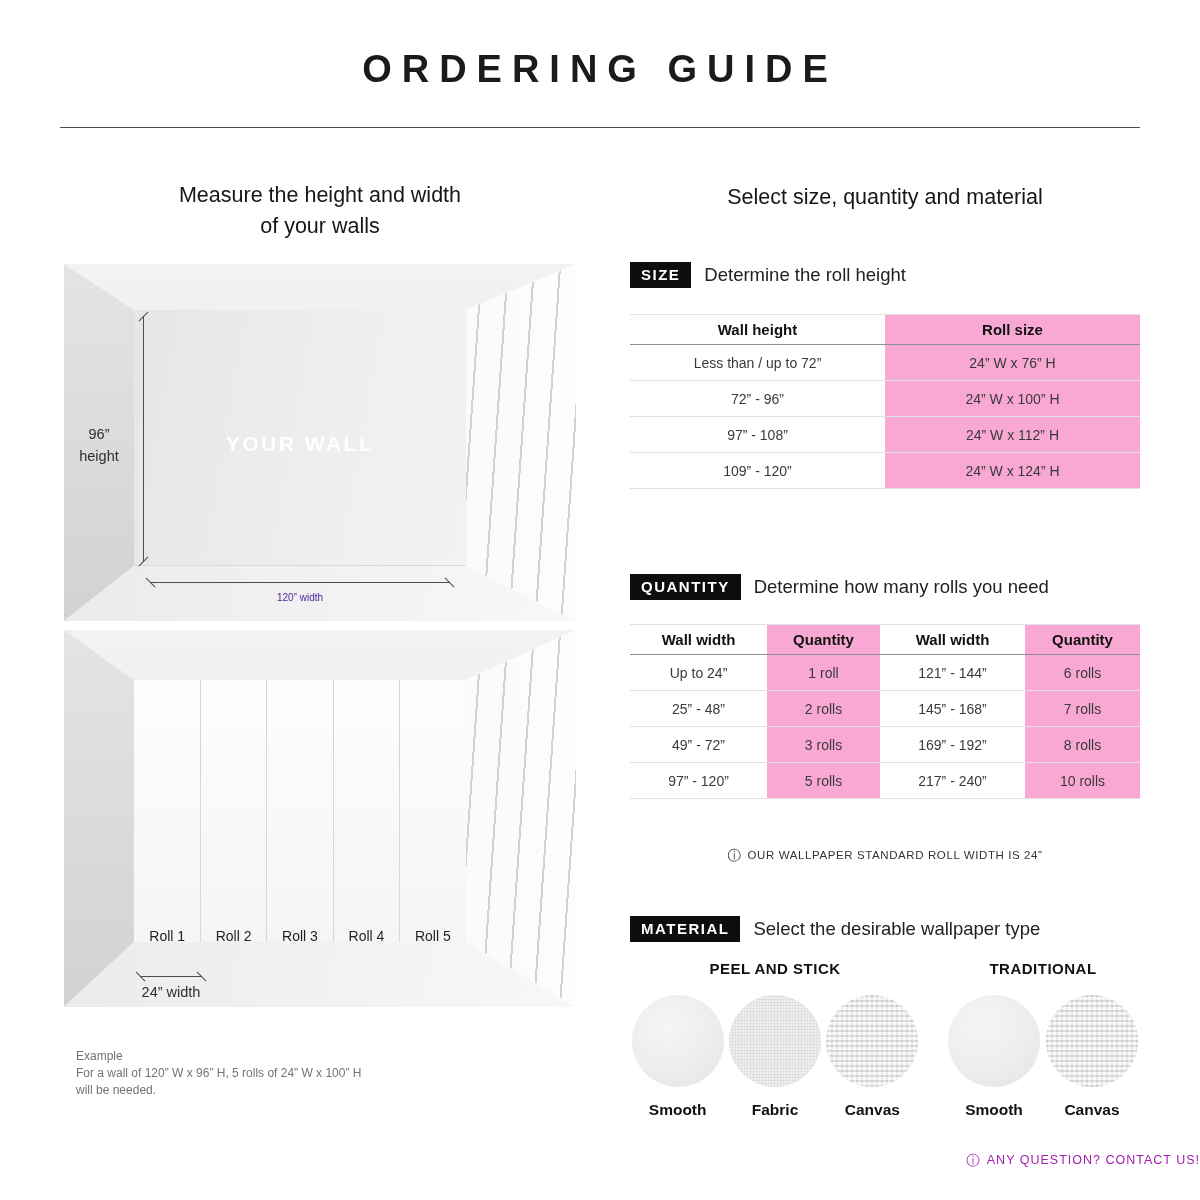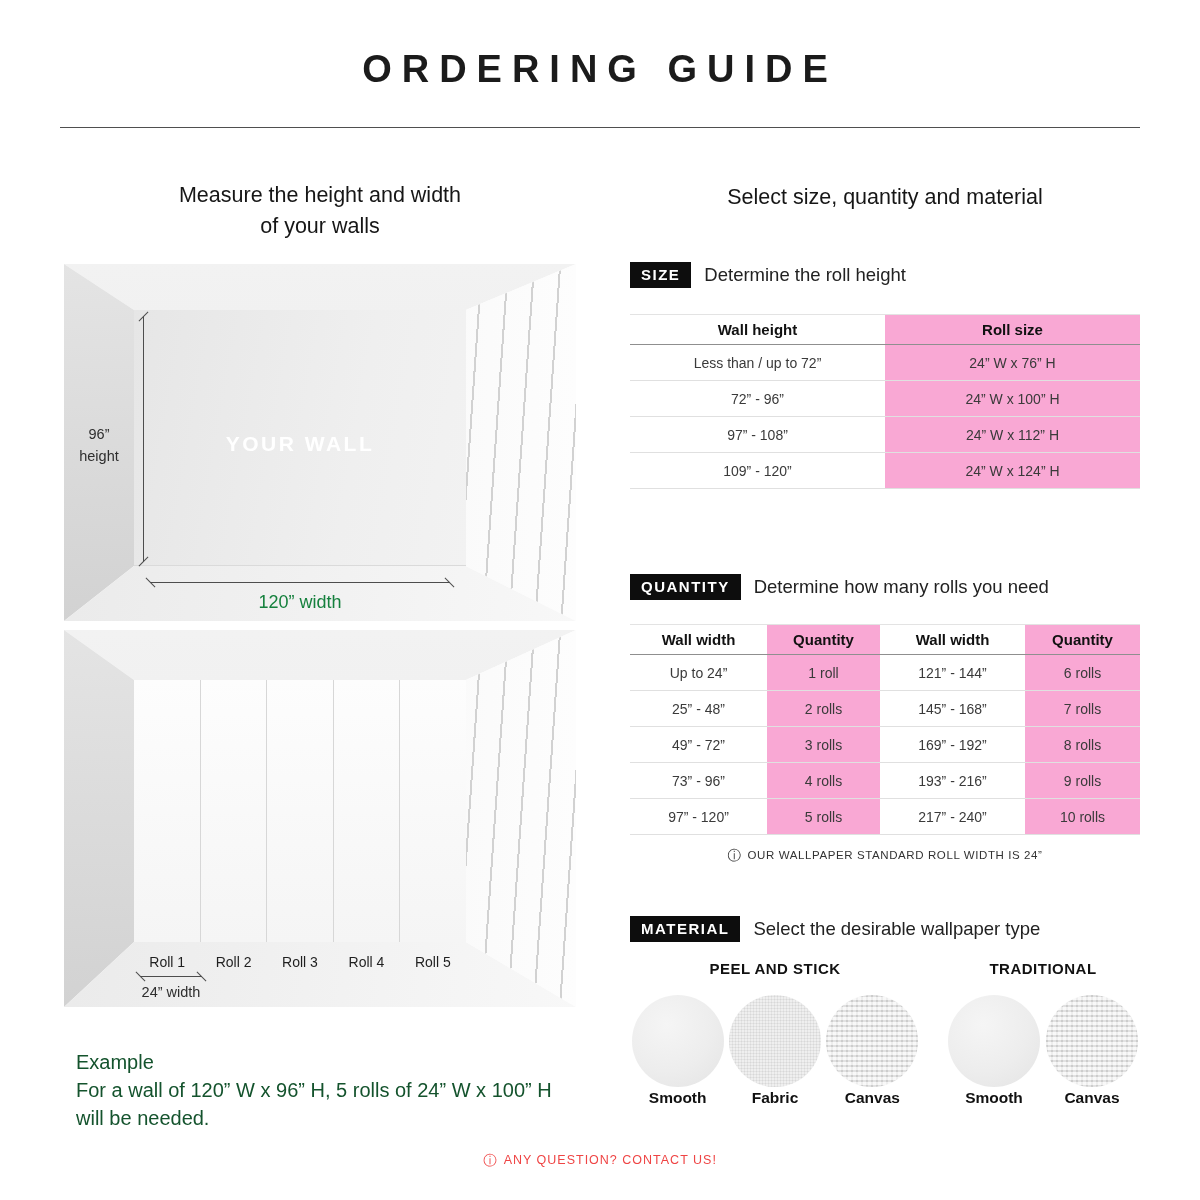--- a/index.html
+++ b/index.html
@@ -53,28 +53,28 @@
   .dim.v::after  { width:13px; height:1px; left:-6px; bottom:0; transform:rotate(-45deg); }
   .dim.h { height:1px; }
   .dim.h::before { width:1px; height:13px; left:0; top:-6px; transform:rotate(-45deg); }
   .dim.h::after  { width:1px; height:13px; right:0; top:-6px; transform:rotate(-45deg); }
 
   .ra-dim-v { left:79px; top:52px; height:246px; }
   .ra-height-label { left:0; top:160px; width:70px; text-align:center; font-size:14.5px; color:#2e2e2e; line-height:1.5; }
   .ra-wall-label { left:70px; top:168px; width:332px; text-align:center; color:#ffffff; font-weight:700;
     font-size:21px; letter-spacing:2.5px; }
   .ra-dim-h { left:86px; top:318px; width:300px; }
-  .ra-width-label { left:70px; top:328px; width:332px; text-align:center; font-size:18px; color:#15803d; }
-
-  .rb-roll-labels { left:70px; top:324px; width:332px; display:flex; font-size:14px; color:#1f1f1f; }
+  .ra-width-label { left:70px; top:328px; width:332px; text-align:center; font-size:10px; color:#4c1d95; }
+
+  .rb-roll-labels { left:70px; top:298px; width:332px; display:flex; font-size:14px; color:#1f1f1f; }
   .rb-roll-labels span { flex:1; text-align:center; }
   .rb-dim-h { left:76px; top:346px; width:62px; }
   .rb-width-label { left:45px; top:354px; width:124px; text-align:center; font-size:14.5px; color:#2e2e2e; }
 
-  .example { left:76px; top:1048px; width:480px; font-size:20px; line-height:1.4; color:#14532d; }
+  .example { left:76px; top:1048px; width:480px; font-size:12px; line-height:1.4; color:#737373; }
 
   
   .section-header { width:510px; display:flex; align-items:center; gap:13px; }
   .badge { background:#0d0d0d; color:#ffffff; font-weight:700; font-size:15px; letter-spacing:1.5px;
     padding:4px 11px 5px; }
   .section-title { font-size:18.5px; color:#222222; }
 
   .size-header { left:630px; top:262px; }
   .quantity-header { left:630px; top:574px; }
   .material-header { left:630px; top:916px; }
@@ -96,31 +96,31 @@
   .info-glyph { font-size:13.5px; margin-right:6px; vertical-align:-1px; }
 
   
   .mat-group { top:960px; }
   .group-peel { left:630px; width:290px; }
   .group-trad { left:944px; width:198px; }
   .group-label { text-align:center; font-weight:700; font-size:15px; letter-spacing:.5px; color:#111111; }
   .group-items { display:flex; justify-content:center; gap:2px; margin-top:18px; }
   .mat-item { width:96px; display:flex; flex-direction:column; align-items:center; }
   .mat-circle { width:92px; height:92px; border-radius:50%; }
-  .mat-name { margin-top:2px; font-weight:700; font-size:15.5px; color:#111111; }
+  .mat-name { margin-top:14px; font-weight:700; font-size:15.5px; color:#111111; }
   .tex-smooth { background:radial-gradient(circle at 38% 32%, #f5f5f5 0%, #ededed 55%, #e3e3e3 100%); }
   .tex-fabric { background-color:#efefef;
     background-image:repeating-linear-gradient(0deg, rgba(0,0,0,.05) 0 1px, rgba(255,255,255,0) 1px 3px),
       repeating-linear-gradient(90deg, rgba(0,0,0,.05) 0 1px, rgba(255,255,255,0) 1px 3px); }
   .tex-canvas { background-color:#e9e9e9;
     background-image:repeating-linear-gradient(0deg, rgba(0,0,0,.07) 0 2px, rgba(255,255,255,.5) 2px 5px),
       repeating-linear-gradient(90deg, rgba(0,0,0,.06) 0 2px, rgba(255,255,255,.4) 2px 5px); }
 
-  .footer { left:0; top:1152px; width:1200px; text-align:center; font-size:12.5px;
-    letter-spacing:1px; color:#ef4444; }
+  .footer { left:0; top:1152px; width:1200px; text-align:right; font-size:12.5px;
+    letter-spacing:1px; color:#a21caf; }
 </style>
 </head>
 <body>
 
 <div class="canvas">
 
   <div class="abs page-title">ORDERING GUIDE</div>
   <div class="abs title-rule"></div>
 
   <div class="abs left-heading pre">Measure the height and width
@@ -220,26 +220,20 @@
       <div class="t-cell q-c3">145” - 168”</div>
       <div class="t-cell q-c4 shade">7 rolls</div>
     </div>
     <div class="t-row">
       <div class="t-cell q-c1">49” - 72”</div>
       <div class="t-cell q-c2 shade">3 rolls</div>
       <div class="t-cell q-c3">169” - 192”</div>
       <div class="t-cell q-c4 shade">8 rolls</div>
     </div>
     <div class="t-row">
-      <div class="t-cell q-c1">73” - 96”</div>
-      <div class="t-cell q-c2 shade">4 rolls</div>
-      <div class="t-cell q-c3">193” - 216”</div>
-      <div class="t-cell q-c4 shade">9 rolls</div>
-    </div>
-    <div class="t-row">
       <div class="t-cell q-c1">97” - 120”</div>
       <div class="t-cell q-c2 shade">5 rolls</div>
       <div class="t-cell q-c3">217” - 240”</div>
       <div class="t-cell q-c4 shade">10 rolls</div>
     </div>
   </div>
   <div class="abs roll-note">
     <span class="info-glyph">ⓘ</span><span>OUR WALLPAPER STANDARD ROLL WIDTH IS 24”</span>
   </div>
 

